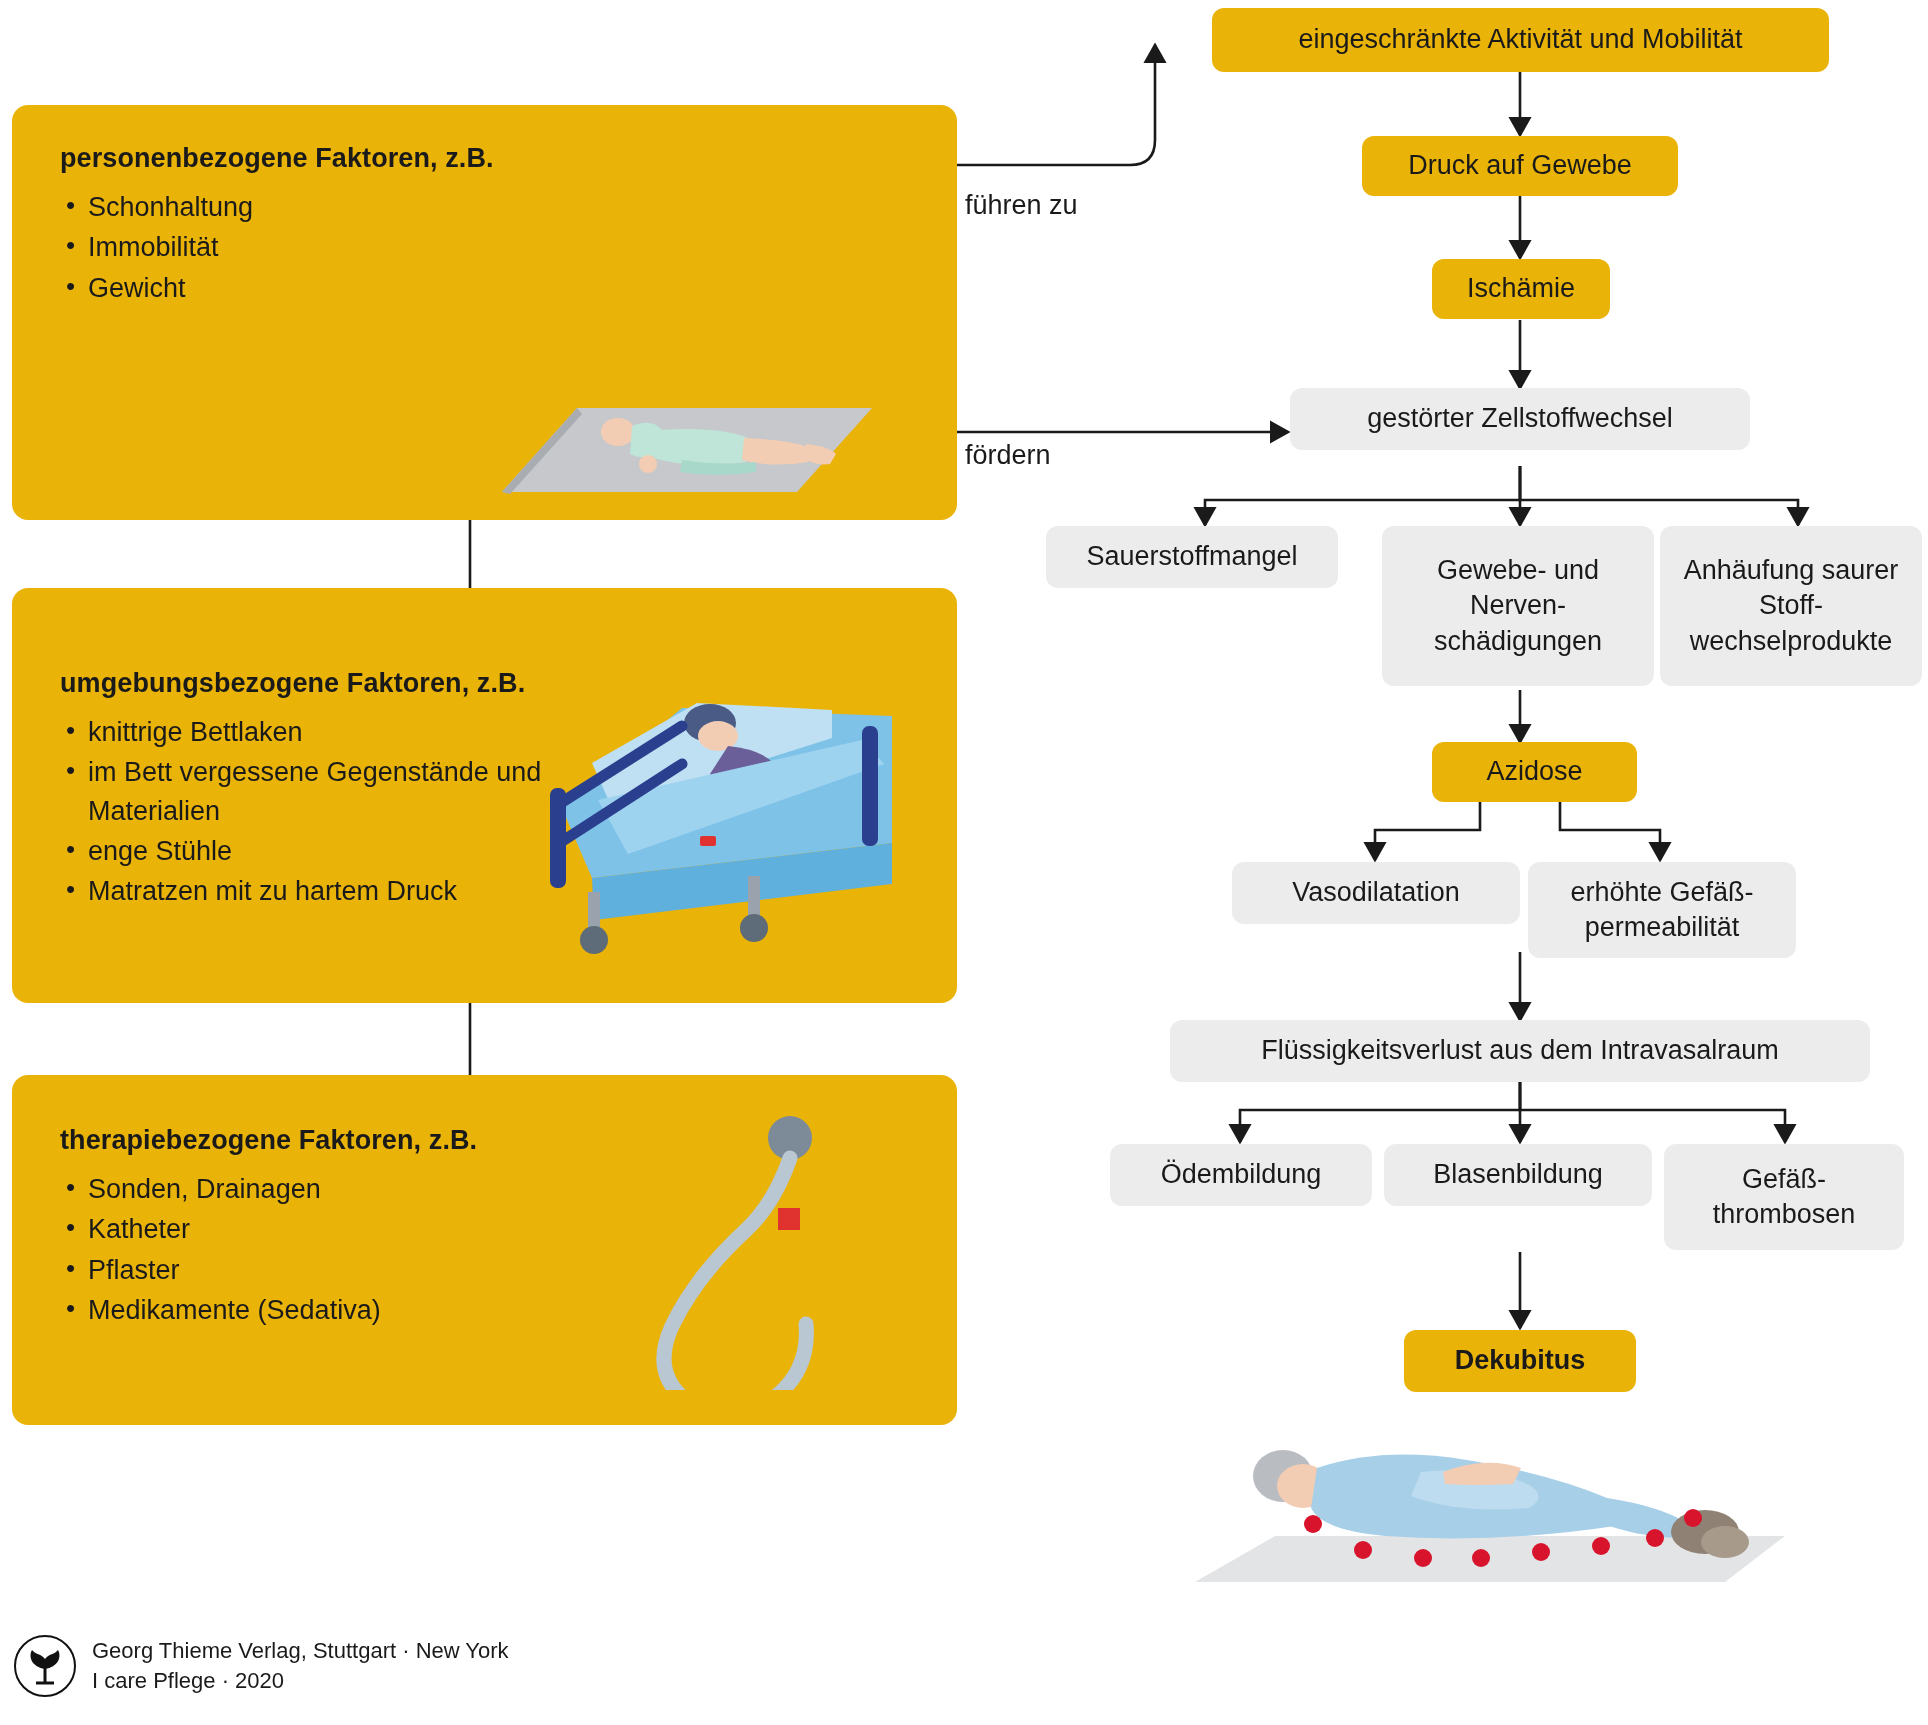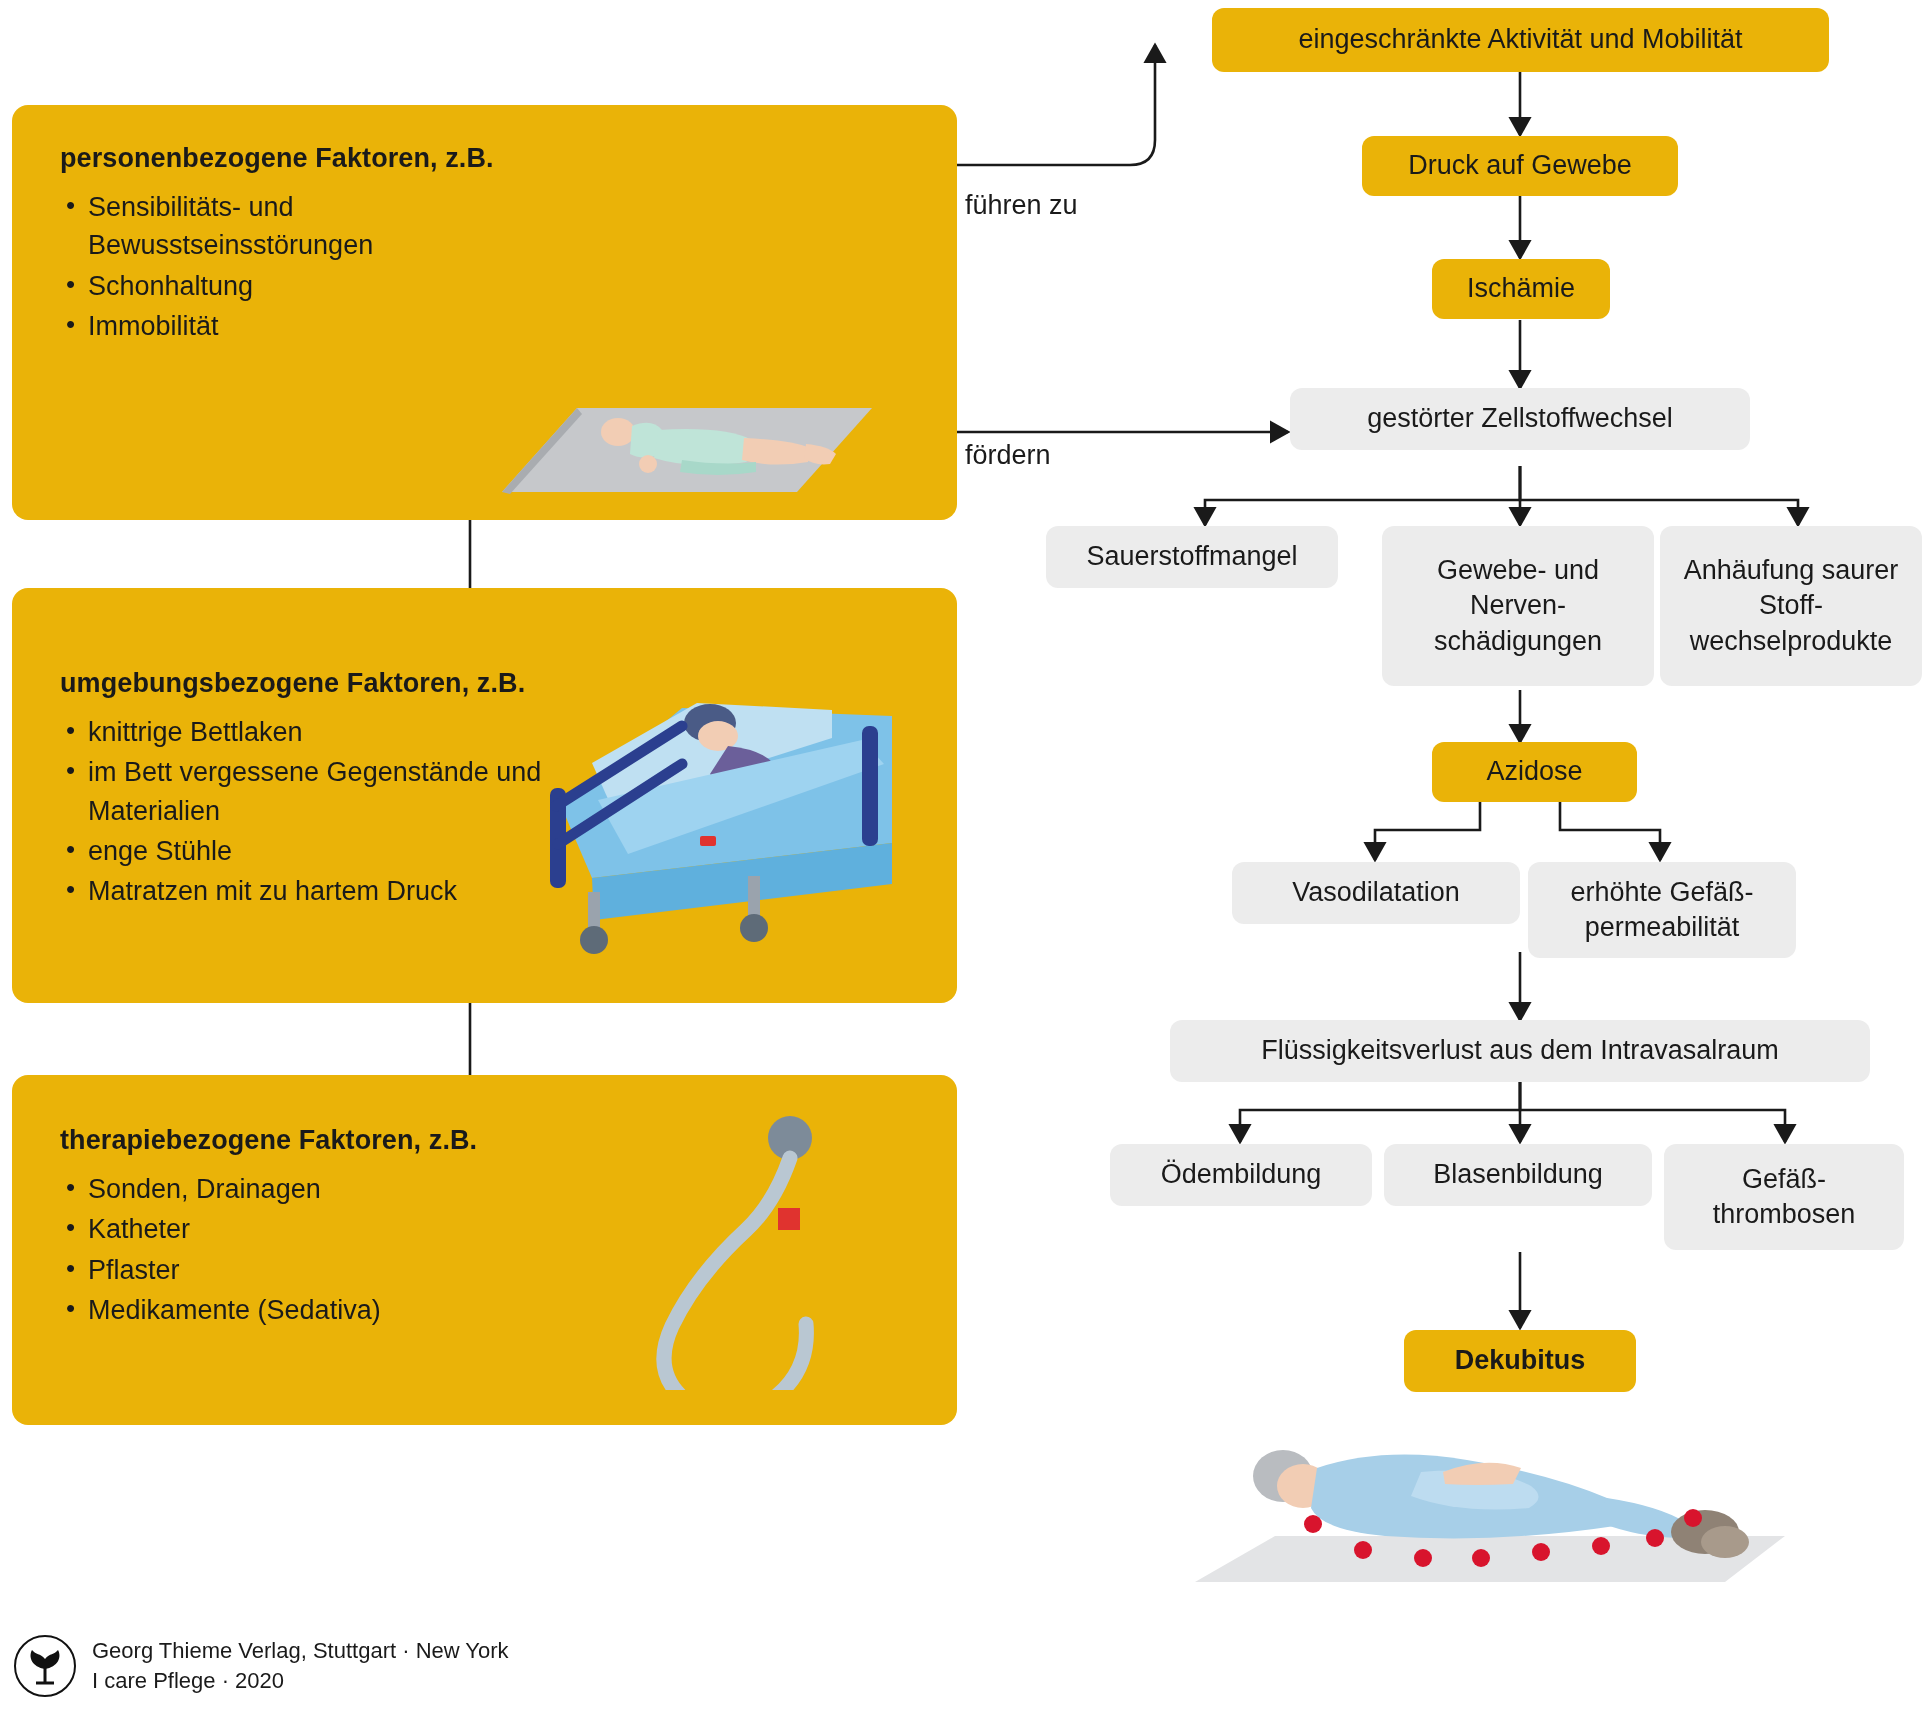--- a/index.html
+++ b/index.html
@@ -146,23 +146,23 @@
       <path d="M1520,1080 L1520,1110 L1785,1110 L1785,1142" marker-end="url(#arr)"></path>
 
       <path d="M1520,1252 L1520,1328" marker-end="url(#arr)"></path>
     </g>
   </svg>
 
   <div class="panel" id="panel-person">
     <div class="inner">
       <div class="panel-title">personenbezogene Faktoren, z.B.</div>
       <ul>
-        <li>Sensibilitäts- und Bewusstseinsstörungen</li>
         <li>Schonhaltung</li>
         <li>Immobilität</li>
+        <li>Gewicht</li>
       </ul>
     </div>
 
     <svg class="illus" style="left:470px; top:275px;" width="400" height="140" viewBox="0 0 400 140">
       <polygon points="20,112 95,28 390,28 315,112" fill="#c6c8cb"></polygon>
       <polygon points="20,112 95,28 100,34 28,114" fill="#a9acb0"></polygon>
       <ellipse cx="136" cy="52" rx="17" ry="14" fill="#f2cdb4"></ellipse>
       <path d="M150,46 q20,-8 30,4 l2,22 q-18,10 -34,2 z" fill="#bfe4d8"></path>
       <path d="M176,50 q68,-4 94,10 q10,14 -6,22 q-54,8 -92,-4 z" fill="#bfe4d8"></path>
       <path d="M262,58 q48,2 66,10 l-2,14 q-36,6 -66,-2 z" fill="#f2cdb4"></path>

